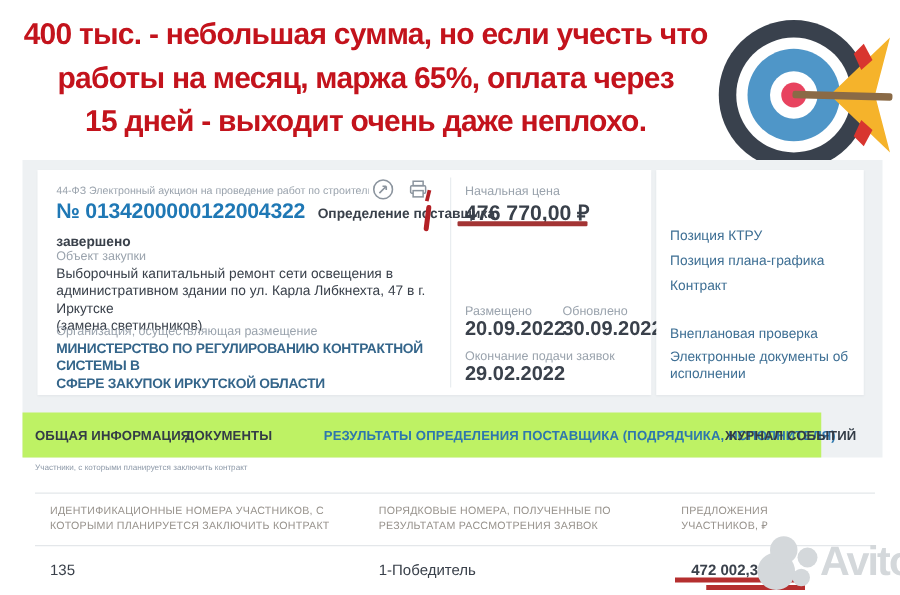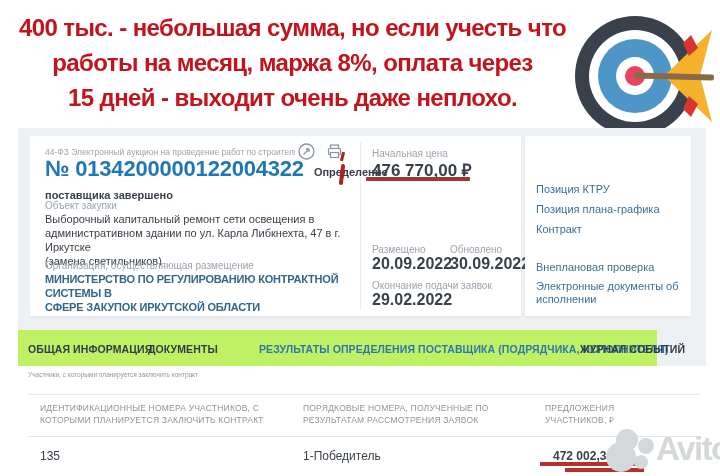--- a/index.html
+++ b/index.html
@@ -21,21 +21,21 @@
   
   .card{position:absolute;top:136px;height:180px;background:#fff;box-shadow:0 1px 2px rgba(40,50,60,.06);}
   .card-main{left:30px;width:491px;}
   .card-side{left:525px;width:166px;}
   .vdivider{position:absolute;left:330px;top:6px;width:1px;height:168px;background:#e9edf0;}
 
   .meta-line{position:absolute;left:15px;top:11px;width:250px;font-size:8.5px;color:#9aa3ad;white-space:nowrap;overflow:hidden;}
   .hicon{position:absolute;top:7px;width:17px;height:17px;color:#8b949e;}
   .hicon.link{left:268px;} .hicon.print{left:296px;}
   .num-row{position:absolute;left:15px;top:22px;width:365px;line-height:21px;}
-  .num{font-size:22px;font-weight:bold;color:#1f78b5;letter-spacing:-0.2px;}
+  .num{font-size:17px;font-weight:bold;color:#1f78b5;letter-spacing:-0.2px;}
   .status{font-size:11px;font-weight:bold;color:#39404a;margin-left:10px;}
   .glabel{font-size:10px;color:#9aa3ad;}
   .obj-label{position:absolute;left:15px;top:64px;}
   .obj-text{position:absolute;left:15px;top:76px;width:340px;font-size:11px;line-height:14px;color:#3a414b;}
   .org-label{position:absolute;left:15px;top:124px;}
   .org-text{position:absolute;left:15px;top:136px;width:340px;font-size:11px;line-height:14px;color:#34658a;font-weight:bold;letter-spacing:-0.2px;}
 
   
   .price-label{position:absolute;left:372px;top:148px;}
   .price-value{position:absolute;left:372px;top:158px;font-size:17px;font-weight:bold;color:#39404a;}
@@ -72,21 +72,21 @@
   .wm-c{position:absolute;border-radius:50%;background:#d4d8db;}
   .wm-text{position:absolute;left:56px;top:2px;font-size:33px;font-weight:bold;letter-spacing:-1.5px;}
 </style>
 </head>
 <body>
 
 <div class="stage">
 
   <div class="caption">
     <div>400 тыс. - небольшая сумма, но если учесть что</div>
-    <div>работы на месяц, маржа 8%, оплата через</div>
+    <div>работы на месяц, маржа 65%, оплата через</div>
     <div>15 дней - выходит очень даже неплохо.</div>
   </div>
 
   <div class="target">
     <svg width="148" height="132" viewBox="0 0 148 132">
       <circle cx="63" cy="66" r="60" fill="#39414d"></circle>
       <circle cx="63" cy="66" r="46" fill="#ffffff"></circle>
       <circle cx="63" cy="66" r="37" fill="#4f96c8"></circle>
       <circle cx="63" cy="66" r="19" fill="#ffffff"></circle>
       <circle cx="63" cy="66" r="10" fill="#e8435f"></circle>

